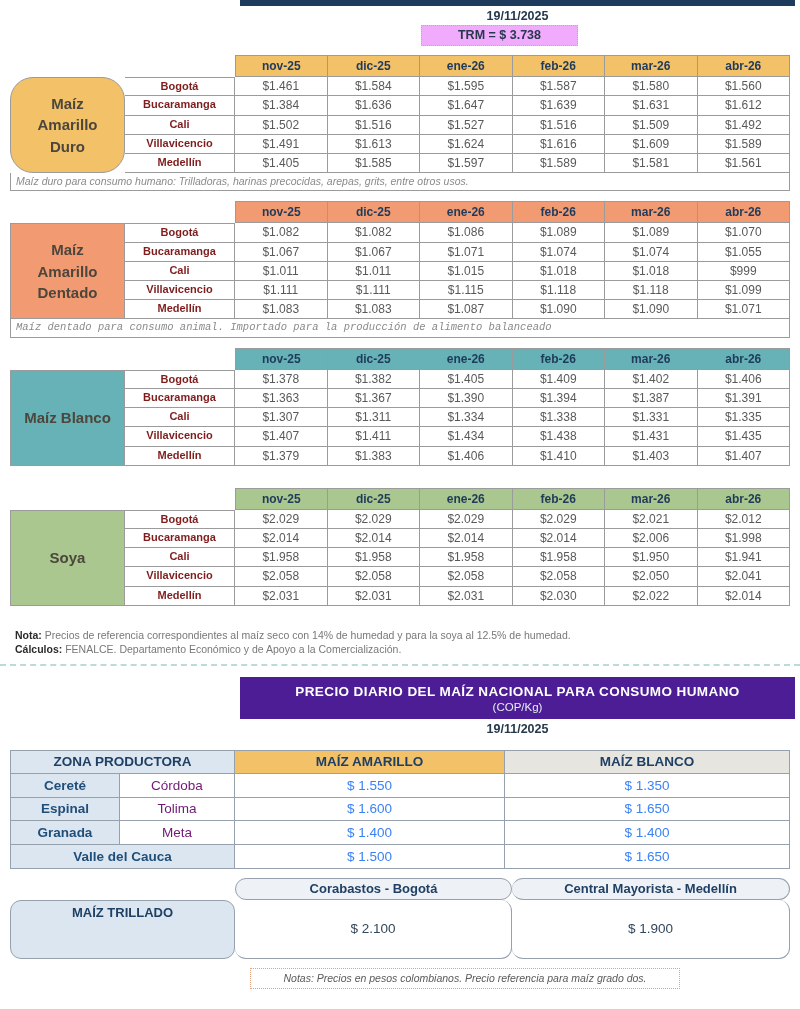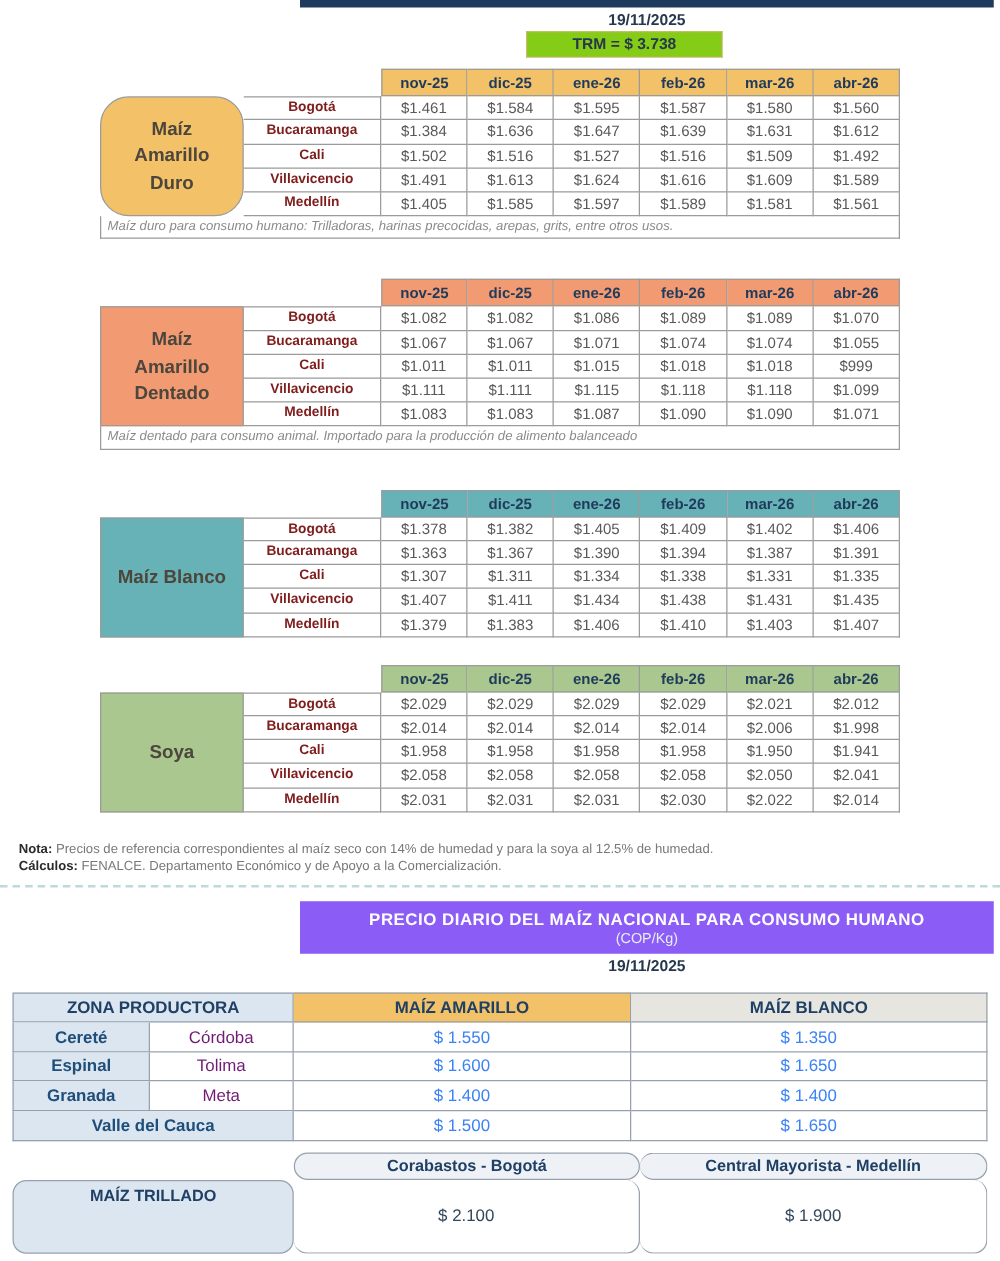--- a/index.html
+++ b/index.html
@@ -9,27 +9,27 @@
   }
   
   .top-bar { margin-left: 240px; width: 555px; height: 6px; background: #1e3a5c; }
   .date-line {
     margin-left: 240px; width: 555px; text-align: center; margin-top: 3px;
     font-weight: bold; font-size: 12.5px; color: #26384c;
   }
   .trm-box {
     margin-left: 421px; width: 157px; margin-top: 2px; padding: 2px 0 3px;
     border: 1px dotted #e59f86; text-align: center;
-    font-weight: bold; font-size: 12.5px; color: #26384c; background: #84cc16;
+    font-weight: bold; font-size: 12.5px; color: #26384c; background: #f0abfc;
   }
   
   #forward-tables { margin-top: 9px; }
   .ftable {
     display: grid; grid-template-columns: 115px 110px repeat(6, 1fr);
-    width: 640px; margin: 0 auto 32px auto;
+    width: 780px; margin: 0 auto 10px auto;
   }
   .ftable.nofoot { margin-bottom: 22px; }
   .cell { line-height: 1.35; }
   .mc {
     border: 1px solid #9b9b9b; border-left: none;
     font-weight: bold; font-size: 12px; color: #1f3a5a; text-align: center; padding: 2px 0;
   }
   .firstm { border-left: 1px solid #9b9b9b; }
   .table-label {
     border: 1px solid #9b9b9b; display: flex; align-items: center; justify-content: center;
@@ -49,21 +49,21 @@
     border: 1px solid #9b9b9b; border-top: none;
     font-style: italic; font-size: 10.5px; color: #8a8a8a; padding: 1px 5px 2px;
   }
   
   .notes { margin: 22px 0 0 15px; font-size: 10.5px; line-height: 1.38; }
   .notes b { color: #2b2b2b; }
   .notes span { color: #787878; }
   .divider { margin-top: 7px; border-top: 2px dashed #bcd9dc; width: 800px; }
   
   .banner {
-    margin-left: 240px; width: 555px; margin-top: 11px; background: #8b5cf6;
+    margin-left: 240px; width: 555px; margin-top: 11px; background: #4c1d95;
     text-align: center; padding: 7px 0 6px; color: #fff;
   }
   .banner .btitle { font-size: 13.5px; font-weight: bold; letter-spacing: 0.4px; }
   .banner .bsub { font-size: 11.5px; margin-top: 2px; color: #e8edf3; }
   .ztable {
     display: grid; grid-template-columns: 110px 115px 270px 285px;
     width: 780px; margin: 14px auto 0;
   }
   .zc {
     border-right: 1px solid #97a1ad; border-bottom: 1px solid #97a1ad;
@@ -189,21 +189,21 @@
       <div class="cell val">$1.118</div>
       <div class="cell val">$1.118</div>
       <div class="cell val">$1.099</div>
       <div class="cell city">Medellín</div>
       <div class="cell val">$1.083</div>
       <div class="cell val">$1.083</div>
       <div class="cell val">$1.087</div>
       <div class="cell val">$1.090</div>
       <div class="cell val">$1.090</div>
       <div class="cell val">$1.071</div>
-      <div class="cell foot" style="grid-column: 1 / span 8;">Maíz dentado para consumo animal. Importado para la producción de alimento balanceado</div>
+      <div class="cell foot" style="grid-column: 1 / span 8; font-family: Liberation Mono, monospace;">Maíz dentado para consumo animal. Importado para la producción de alimento balanceado</div>
     </div>
     <div class="ftable nofoot">
       <div class="cell" style="grid-column: 1 / span 2;"></div>
       <div class="cell mc firstm" style="background: rgb(102, 178, 182);">nov-25</div>
       <div class="cell mc" style="background: rgb(102, 178, 182);">dic-25</div>
       <div class="cell mc" style="background: rgb(102, 178, 182);">ene-26</div>
       <div class="cell mc" style="background: rgb(102, 178, 182);">feb-26</div>
       <div class="cell mc" style="background: rgb(102, 178, 182);">mar-26</div>
       <div class="cell mc" style="background: rgb(102, 178, 182);">abr-26</div>
       <div class="cell table-label" style="background: rgb(102, 178, 182); grid-area: 2 / 1 / span 5;">Maíz Blanco</div>

